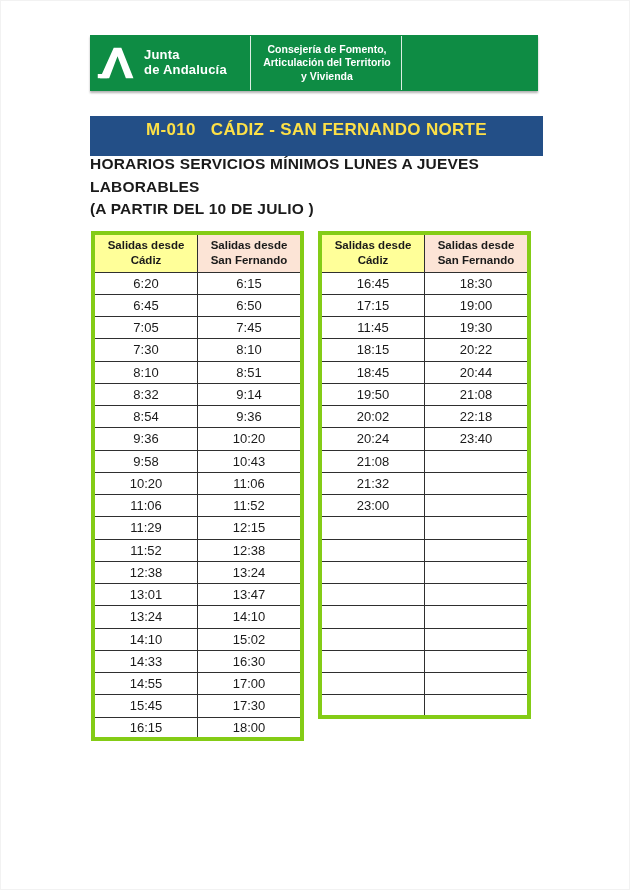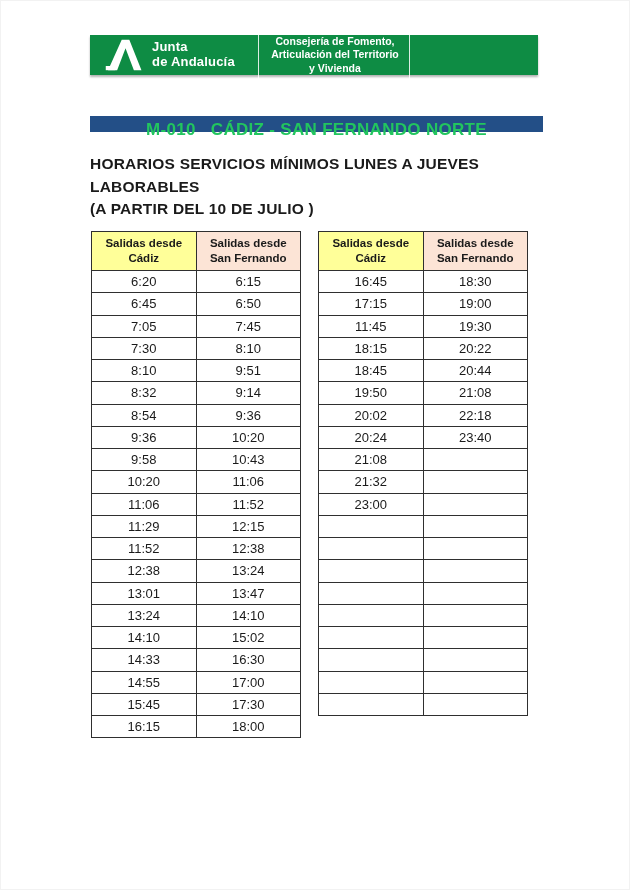--- a/index.html
+++ b/index.html
@@ -5,48 +5,48 @@
   * { margin:0; padding:0; box-sizing:border-box; }
   html,body { background:#ffffff; }
   body { font-family:"Liberation Sans","DejaVu Sans",sans-serif; }
   .page {
     position:relative; width:630px; height:890px; background:#ffffff;
     overflow:hidden; box-shadow: inset 0 0 0 1px #f2f2f2;
   }
 
   
   .banner {
-    position:absolute; left:90px; top:35px; width:448px; height:40px;
+    position:absolute; left:90px; top:35px; width:448px; height:56px;
     background:var(--banner_green); display:flex; align-items:center;
-    padding:0 12px; color:#ffffff; box-shadow:0 2px 2px rgba(0,0,0,0.30);
+    padding:0 4px; color:#ffffff; box-shadow:0 2px 2px rgba(0,0,0,0.30);
   }
   .logo-box { width:44px; height:40px; flex:0 0 44px; display:flex; align-items:center; justify-content:center; }
   .agency { font-size:13px; font-weight:bold; line-height:1.15; letter-spacing:0.2px; padding-left:6px; flex:0 0 112px; }
   .v-divider { width:1px; height:54px; background:rgba(255,255,255,0.85); flex:0 0 1px; }
   .dept { font-size:10.5px; font-weight:600; line-height:1.3; padding:0 8px 0 10px; flex:0 0 150px;text-align:center; }
   .consorcio { font-size:8.5px; font-weight:400; line-height:1.35; color:rgba(255,255,255,0.88); padding-left:10px; flex:1; }
 
   
   .title-bar {
-    position:absolute; left:90px; top:116px; width:453px; height:16px;
-    background:var(--title_blue); color:#22c55e; font-weight:bold; font-size:17px;
+    position:absolute; left:90px; top:116px; width:453px; height:40px;
+    background:var(--title_blue); color:#fde047; font-weight:bold; font-size:17px;
     text-align:center; line-height:27px; white-space:pre; letter-spacing:0.3px;
   }
 
   
   .subtitle {
     position:absolute; left:90px; top:153px; width:453px; text-align:left;
     font-weight:bold; font-size:15.5px; line-height:22.5px; color:var(--text_dark);
     letter-spacing:0.2px;
   }
 
   
   table.timetable {
     position:absolute; top:231px; border-collapse:collapse;
-    border:1px solid #84cc16; table-layout:fixed; width:209px;
+    border:4px solid #84cc16; table-layout:fixed; width:209px;
   }
   table.timetable.left  { left:91px;  }
   table.timetable.right { left:318px; }
   table.timetable th, table.timetable td {
     border:1px solid var(--table_border); width:104.5px; text-align:center;
     color:var(--text_dark); overflow:hidden;
   }
   table.timetable th {
     height:39px; font-size:11.5px; font-weight:bold; line-height:1.3; padding:2px 0;
   }
@@ -112,21 +112,21 @@
         <tr>
           <td>7:05</td>
           <td>7:45</td>
         </tr>
         <tr>
           <td>7:30</td>
           <td>8:10</td>
         </tr>
         <tr>
           <td>8:10</td>
-          <td>9:51</td>
+          <td>8:51</td>
         </tr>
         <tr>
           <td>8:32</td>
           <td>9:14</td>
         </tr>
         <tr>
           <td>8:54</td>
           <td>9:36</td>
         </tr>
         <tr>

